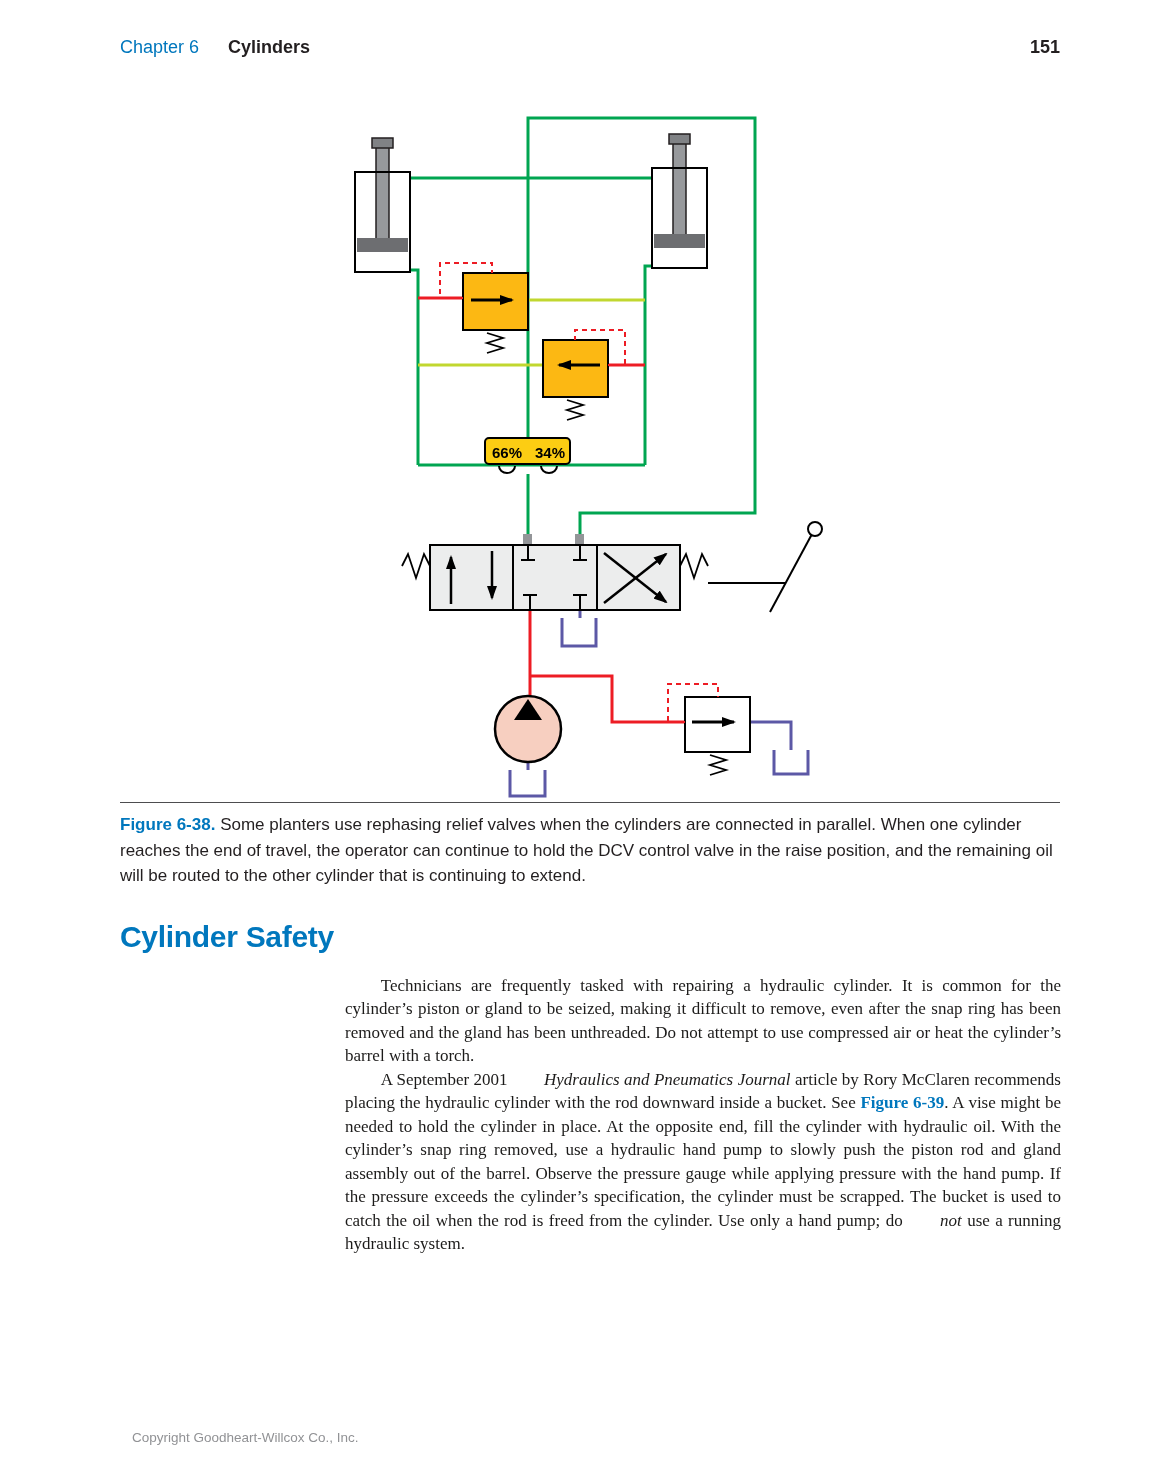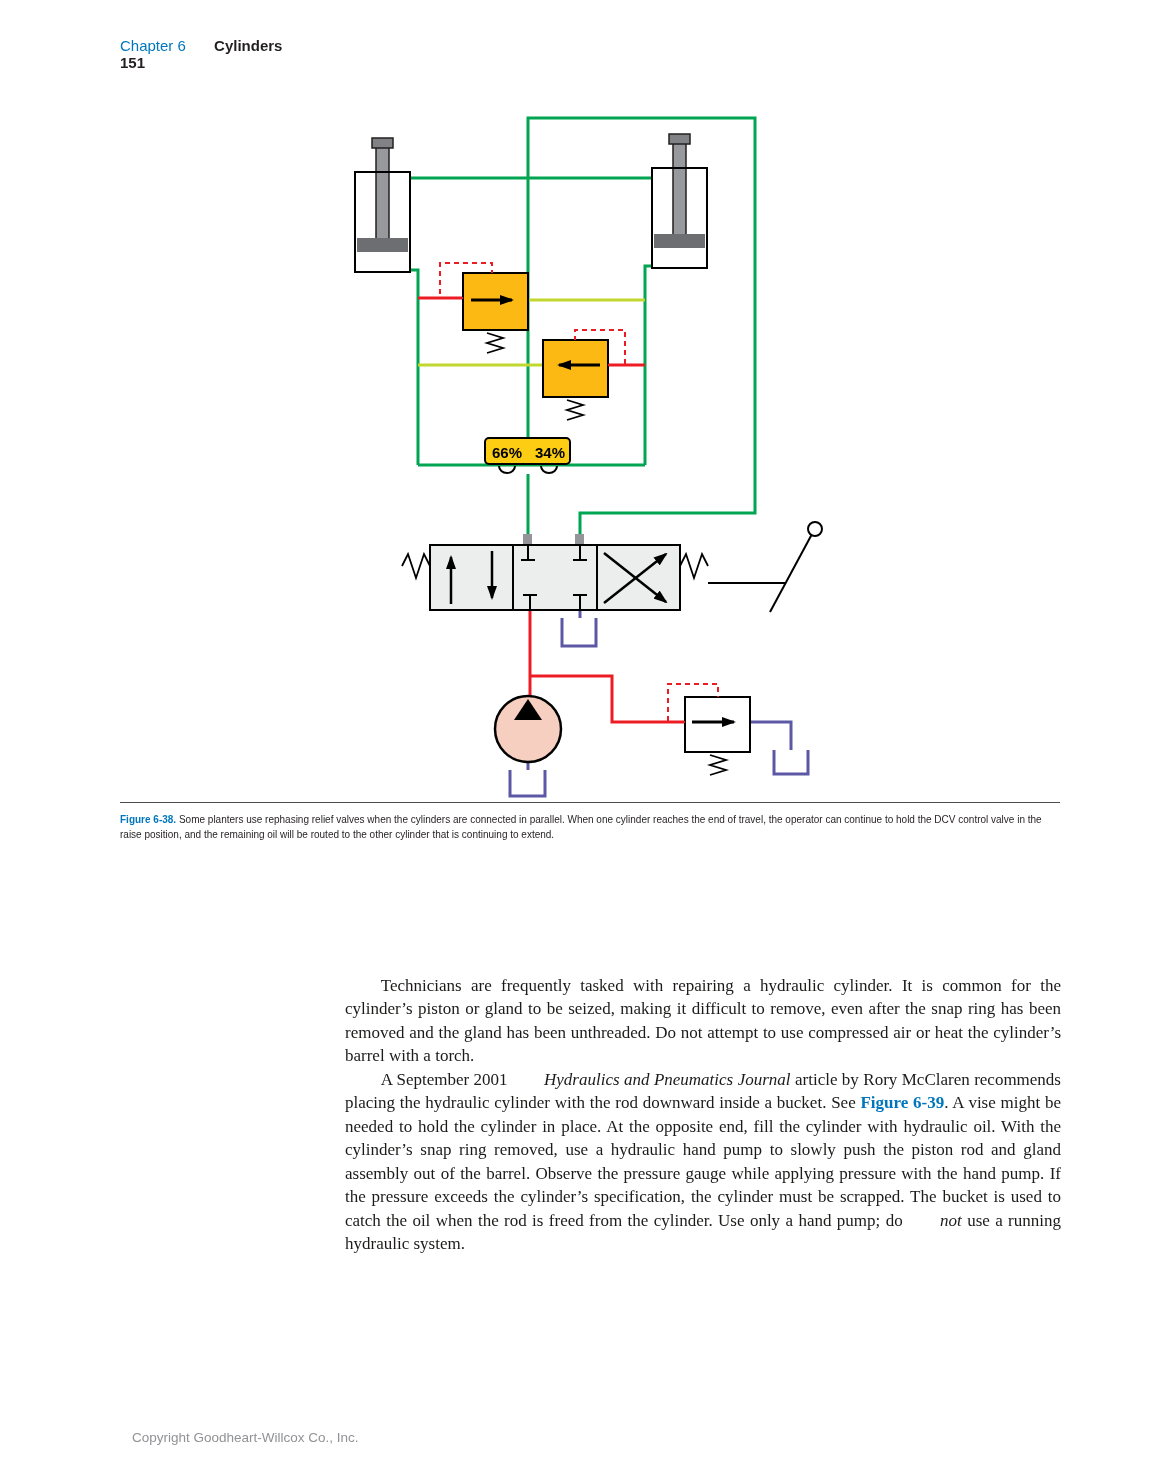--- a/index.html
+++ b/index.html
@@ -3,36 +3,35 @@
 <meta charset="utf-8">
 <style>
   html,body { margin:0; padding:0; background:#ffffff; }
   .page {
     position:relative; width:1156px; height:1479px; background:#ffffff;
     font-family:"Liberation Sans", sans-serif; color:#231f20; overflow:hidden;
   }
   .page-header {
     position:absolute; left:120px; top:37px; width:940px;
     display:flex; justify-content:space-between; align-items:baseline;
-    font-size:15px;
-    flex-direction:column;
+    font-size:18px;
   }
   .chapter-label { color:var(--accent-blue); }
   .chapter-title { font-weight:bold; margin-left:24px; color:var(--text-dark); }
   .page-number  { font-weight:bold; color:var(--text-dark); }
 
   .diagram { position:absolute; left:340px; top:100px; width:500px; height:700px; }
 
   .caption-rule {
     position:absolute; left:120px; top:802px; width:940px; height:0;
     border-top:1.5px solid #4d4d4f;
   }
   .figcaption {
     position:absolute; left:120px; top:812px; width:940px;
-    font-size:10px; line-height:1.5; color:var(--text-dark); text-align:left;
+    font-size:17px; line-height:1.5; color:var(--text-dark); text-align:left;
   }
   .cap-label { font-weight:bold; color:var(--accent-blue); }
 
   .section-title {
     position:absolute; left:120px; top:920px; margin:0;
     font-size:30px; font-weight:bold; letter-spacing:-0.3px;
     color:var(--accent-blue);
   }
 
   .body-text {
@@ -183,20 +182,21 @@
       <path d="M 685,722 H 668 V 684 H 718 V 697"></path>
     </g>
   </svg>
 
   <div class="caption-rule"></div>
 
   <div class="figcaption">
     <span class="cap-label">Figure 6-38.</span><span> Some planters use rephasing relief valves when the cylinders are connected in parallel. When one cylinder reaches the end of travel, the operator can continue to hold the DCV control valve in the raise position, and the remaining oil will be routed to the other cylinder that is continuing to extend.</span>
   </div>
 
+  <h1 class="section-title">Cylinder Safety</h1>
 
   <div class="body-text">
     <p><span>Technicians are frequently tasked with repairing a hydraulic cylinder. It is common for the cylinder’s piston or gland to be seized, making it difficult to remove, even after the snap ring has been removed and the gland has been unthreaded. Do not attempt to use compressed air or heat the cylinder’s barrel with a torch.</span></p>
     <p><span>A September 2001 </span><span class="it">Hydraulics and Pneumatics Journal</span><span> article by Rory McClaren recommends placing the hydraulic cylinder with the rod downward inside a bucket. See </span><span class="figref">Figure 6-39</span><span>. A vise might be needed to hold the cylinder in place. At the opposite end, fill the cylinder with hydraulic oil. With the cylinder’s snap ring removed, use a hydraulic hand pump to slowly push the piston rod and gland assembly out of the barrel. Observe the pressure gauge while applying pressure with the hand pump. If the pressure exceeds the cylinder’s specification, the cylinder must be scrapped. The bucket is used to catch the oil when the rod is freed from the cylinder. Use only a hand pump; do </span><span class="it">not</span><span> use a running hydraulic system.</span></p>
   </div>
 
   <footer class="page-footer">
     <span>Copyright Goodheart-Willcox Co., Inc.</span>
   </footer>
 

